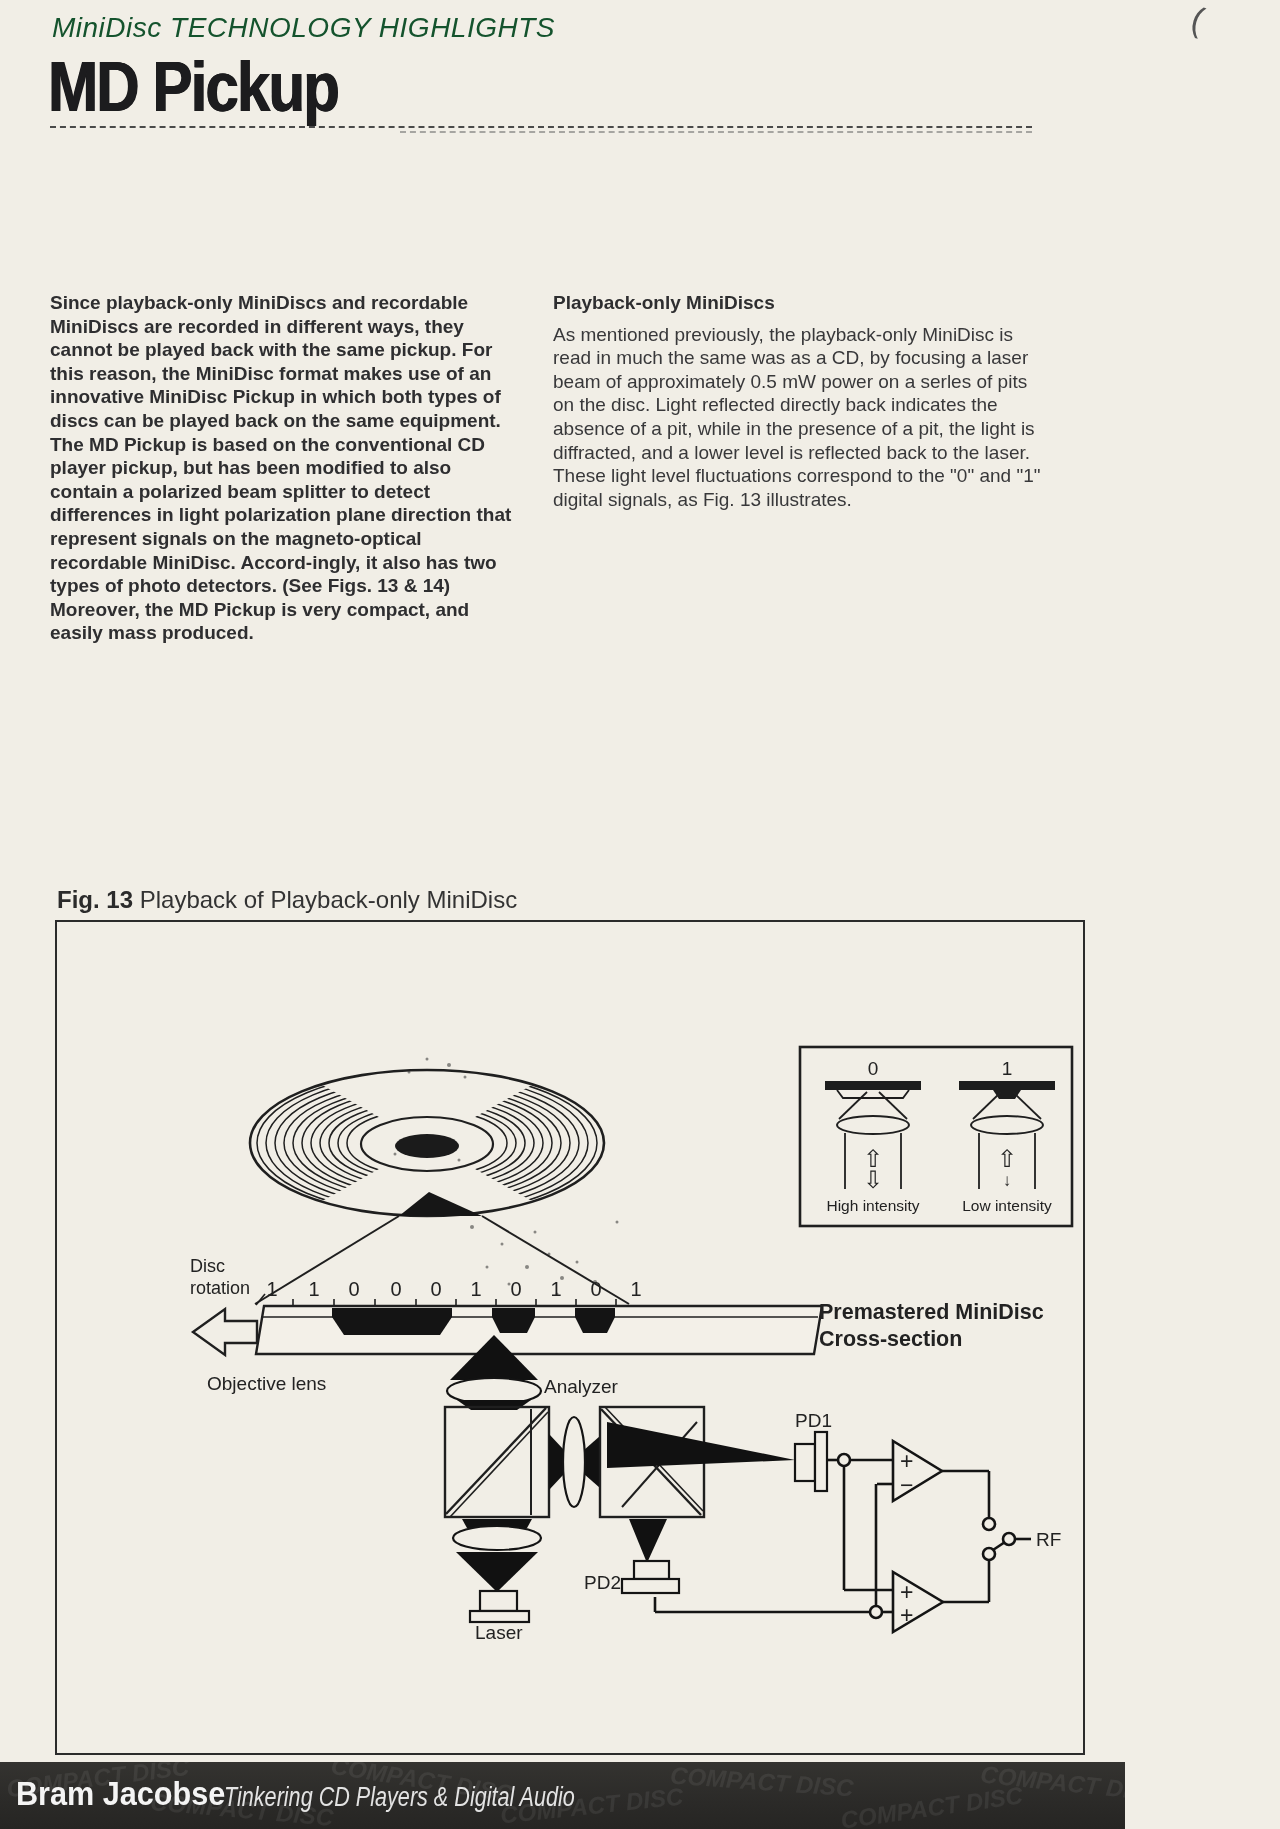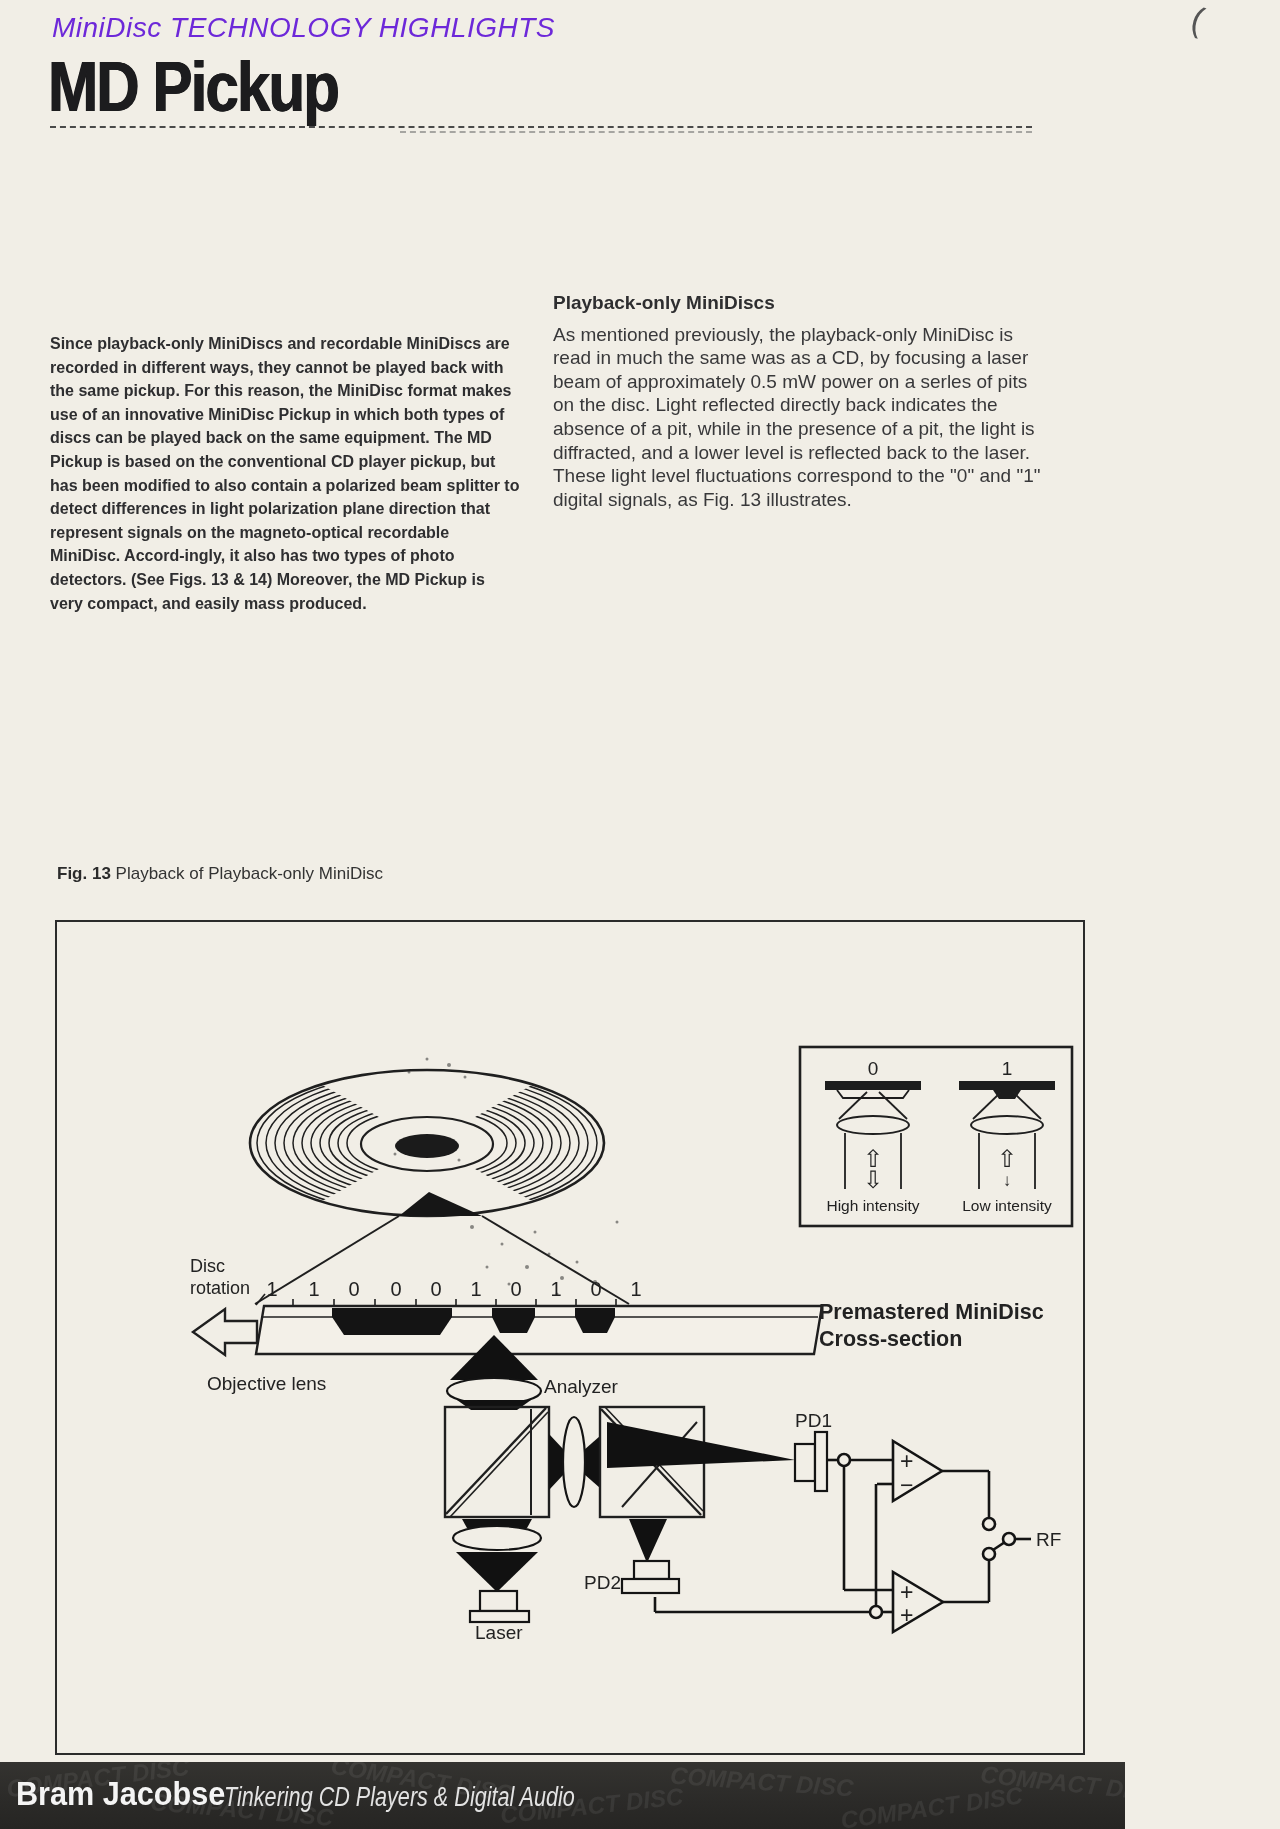--- a/index.html
+++ b/index.html
@@ -1,33 +1,33 @@
 <!DOCTYPE html>
 <html><head>
 <meta charset="utf-8">
 <style>
   html,body{margin:0;padding:0;background:#f1eee6;}
   .page{position:relative;width:1280px;height:1829px;background:#f1eee6;overflow:hidden;
         font-family:"Liberation Sans",sans-serif;color:#2a2a2a;}
   .eyebrow{position:absolute;left:52px;top:12px;font-size:28px;font-style:italic;
-           letter-spacing:.5px;color:#6d28d9;}
+           letter-spacing:.5px;color:#14532d;}
   .md-title{position:absolute;left:48px;top:46px;font-size:62px;font-weight:bold;
             letter-spacing:-2px;color:#1c1c1e;transform:scaleY(1.14) scaleX(.97);
             transform-origin:left top;
             text-shadow:.7px 0 #1c1c1e,-.4px 0 #1c1c1e;}
   .title-rule{position:absolute;left:50px;top:126px;width:982px;border-top:2px dashed #4a4a4a;}
   .title-rule2{position:absolute;left:400px;top:131px;width:632px;border-top:2px dashed #6a6a6a;opacity:.55;}
   .corner-mark{position:absolute;left:1192px;top:0px;font-size:34px;color:#555;
                transform:rotate(16deg);}
-  .col-left{position:absolute;left:50px;top:291px;width:470px;font-size:16px;
-            line-height:23.6px;font-weight:bold;color:#2e2e30;margin-top:41px;}
+  .col-left{position:absolute;left:50px;top:291px;width:470px;font-size:19px;
+            line-height:23.6px;font-weight:bold;color:#2e2e30;}
   .col-right{position:absolute;left:553px;top:291px;width:492px;font-size:19px;
              line-height:23.6px;color:#38383a;}
   .col-right h3{margin:0 0 8px 0;font-size:19px;line-height:23.6px;color:#2e2e30;}
-  .fig-caption{position:absolute;left:57px;top:864px;font-size:17px;color:#333;}
+  .fig-caption{position:absolute;left:57px;top:886px;font-size:24px;color:#333;}
   .fig-caption b{color:#2b2b2b;}
   .figure-box{position:absolute;left:55px;top:920px;width:1030px;height:835px;
               border:2px solid #2b2b2b;box-sizing:border-box;background:#f1eee6;}
   .figure-box svg{display:block;width:100%;height:100%;}
   svg text{font-family:"Liberation Sans",sans-serif;fill:#222;}
   .footer-bar{position:absolute;left:0;top:1762px;width:1125px;height:67px;
               background:linear-gradient(180deg,#343330 0%,#2b2a28 60%,#262523 100%);
               overflow:hidden;}
   .footer-author{position:absolute;left:16px;top:12px;font-size:34px;font-weight:bold;
                  color:#f4f4f4;transform:scaleX(.9);transform-origin:left top;white-space:nowrap;}

